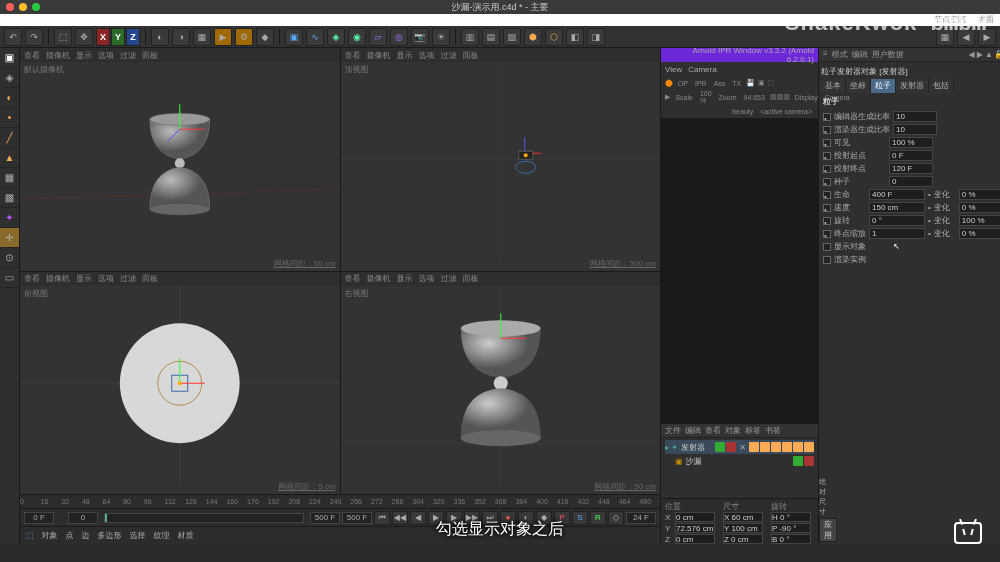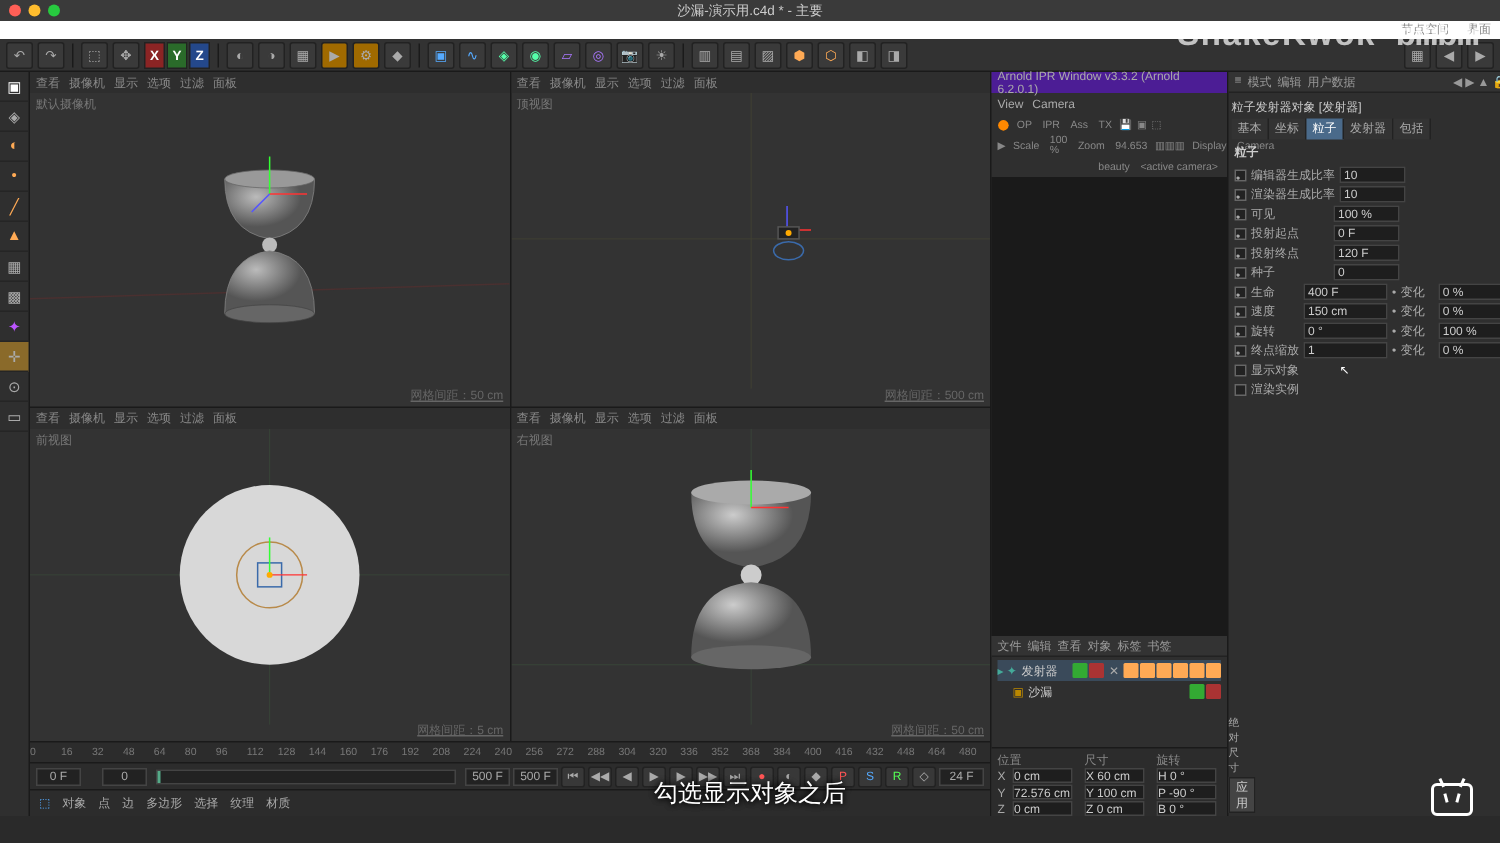--- a/index.html
+++ b/index.html
@@ -37,21 +37,21 @@
 .playbar { height:18px; background:#2c2c2c; display:flex; align-items:center; padding:0 4px; gap:2px; border-top:1px solid #1a1a1a; }
 .playbar .btn { width:16px; height:14px; background:#383838; border:1px solid #222; border-radius:2px; display:flex; align-items:center; justify-content:center; font-size:8px; }
 .playbar input { width:30px; height:12px; background:#222; border:1px solid #444; color:#aaa; font-size:8px; text-align:center; }
 
 .right { width:340px; background:#2f2f2f; border-left:1px solid #1a1a1a; display:flex; }
 .r-left { width:158px; border-right:1px solid #1a1a1a; display:flex; flex-direction:column; }
 .r-right { flex:1; display:flex; flex-direction:column; }
 .panel-head { height:14px; background:#333; display:flex; align-items:center; padding:0 4px; font-size:8px; color:#999; gap:4px; border-bottom:1px solid #222; }
 .panel-body { flex:1; padding:2px; font-size:8px; overflow:hidden; }
 
-.arnold-head { height:14px; background:#4c1d95; padding:0 4px; display:flex; align-items:center; font-size:8px; color:#aaa; }
+.arnold-head { height:14px; background:#6d28d9; padding:0 4px; display:flex; align-items:center; font-size:8px; color:#aaa;text-align:right; }
 .arnold-tabs { height:14px; display:flex; gap:6px; padding:0 4px; align-items:center; font-size:8px; }
 .arnold-toolbar { height:14px; display:flex; align-items:center; gap:3px; padding:0 4px; font-size:7px; color:#888; }
 .arnold-toolbar .ctrl { padding:0 2px; }
 .arnold-view { flex:1; background:#1a1a1a; }
 
 .obj-tree { padding:2px 4px; }
 .obj-row { display:flex; align-items:center; gap:3px; height:14px; font-size:8px; }
 .obj-row .name { color:#ccc; }
 .tag-icons { display:flex; gap:1px; }
 .tag-icons i { width:10px; height:10px; display:inline-block; border-radius:1px; }

